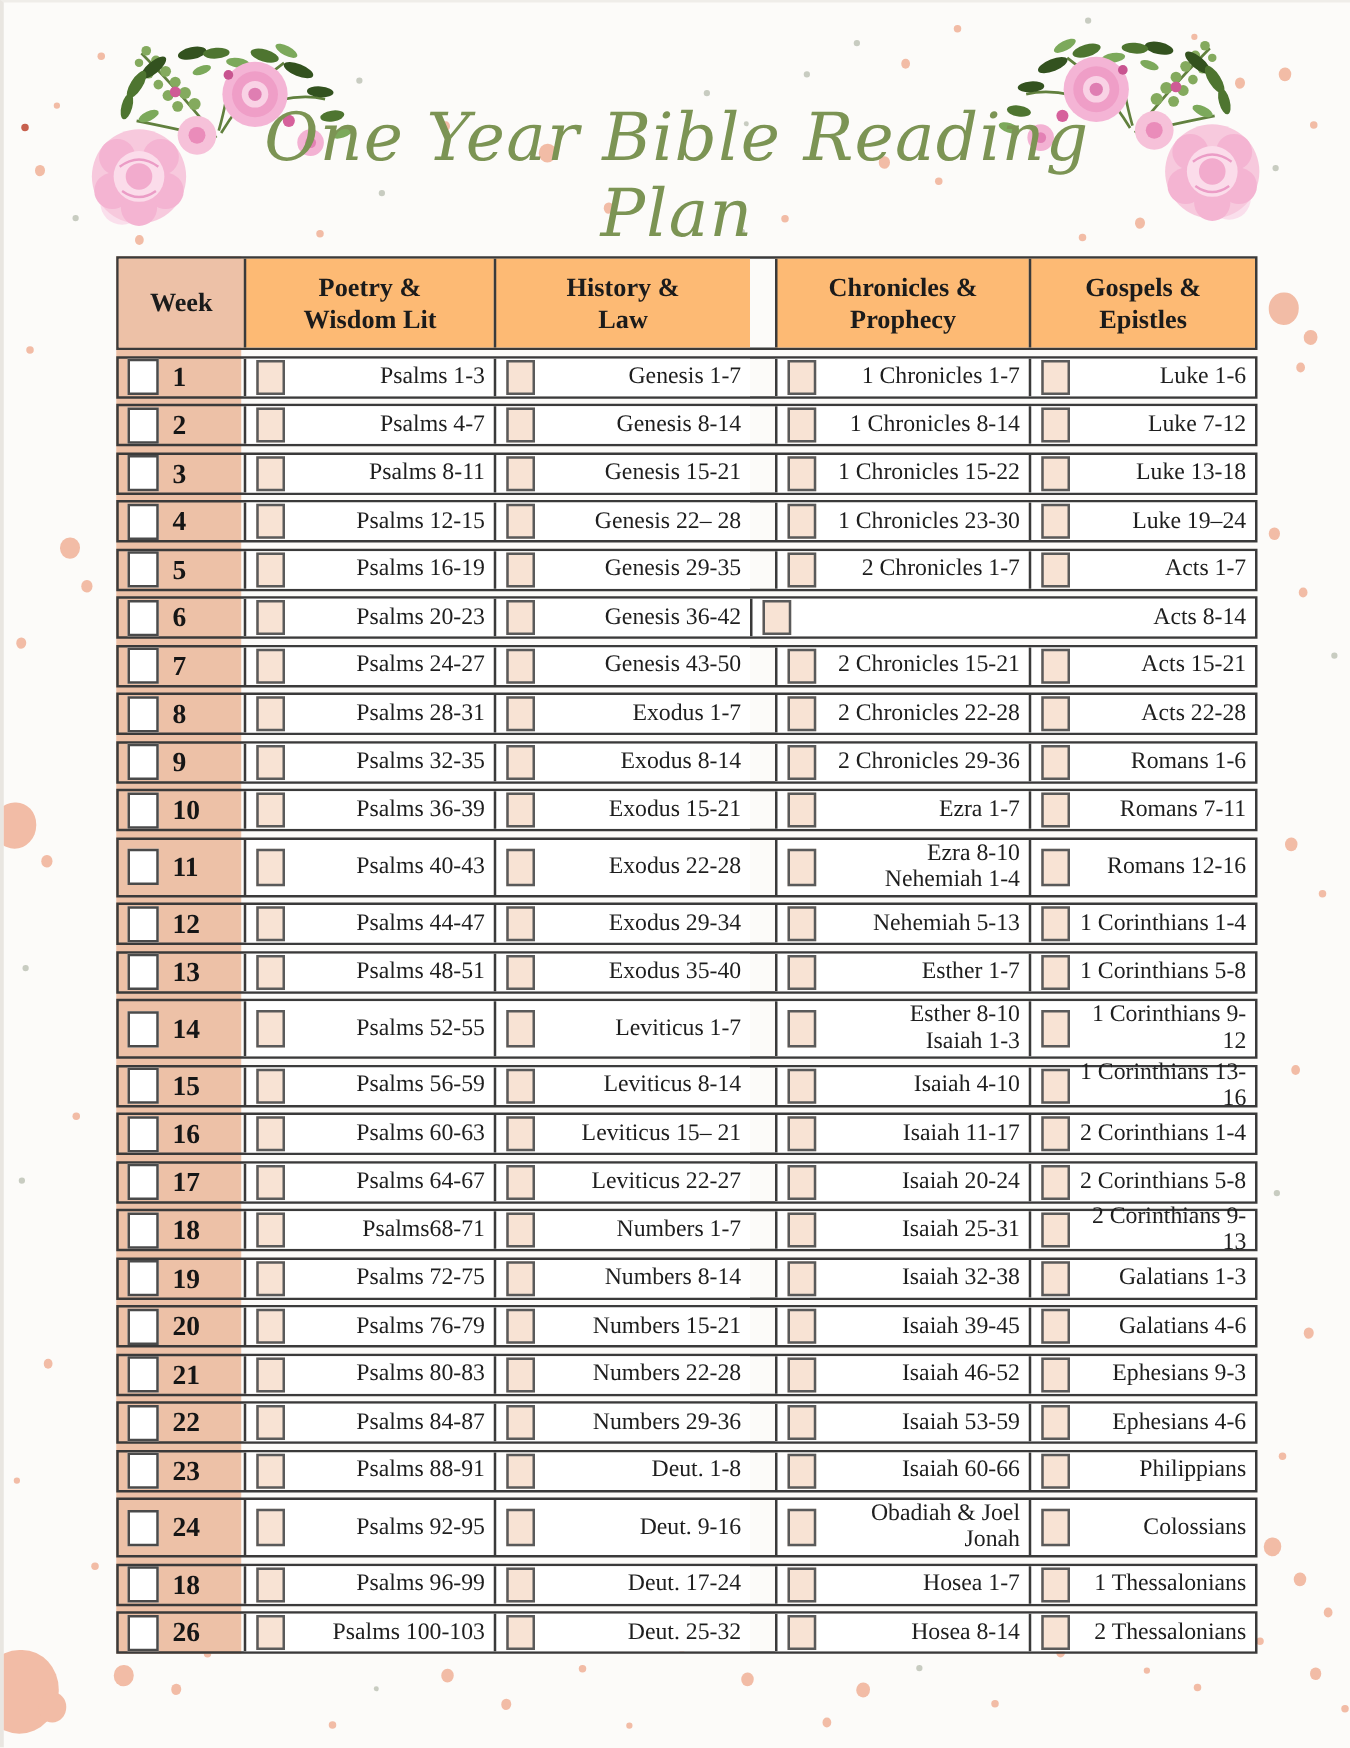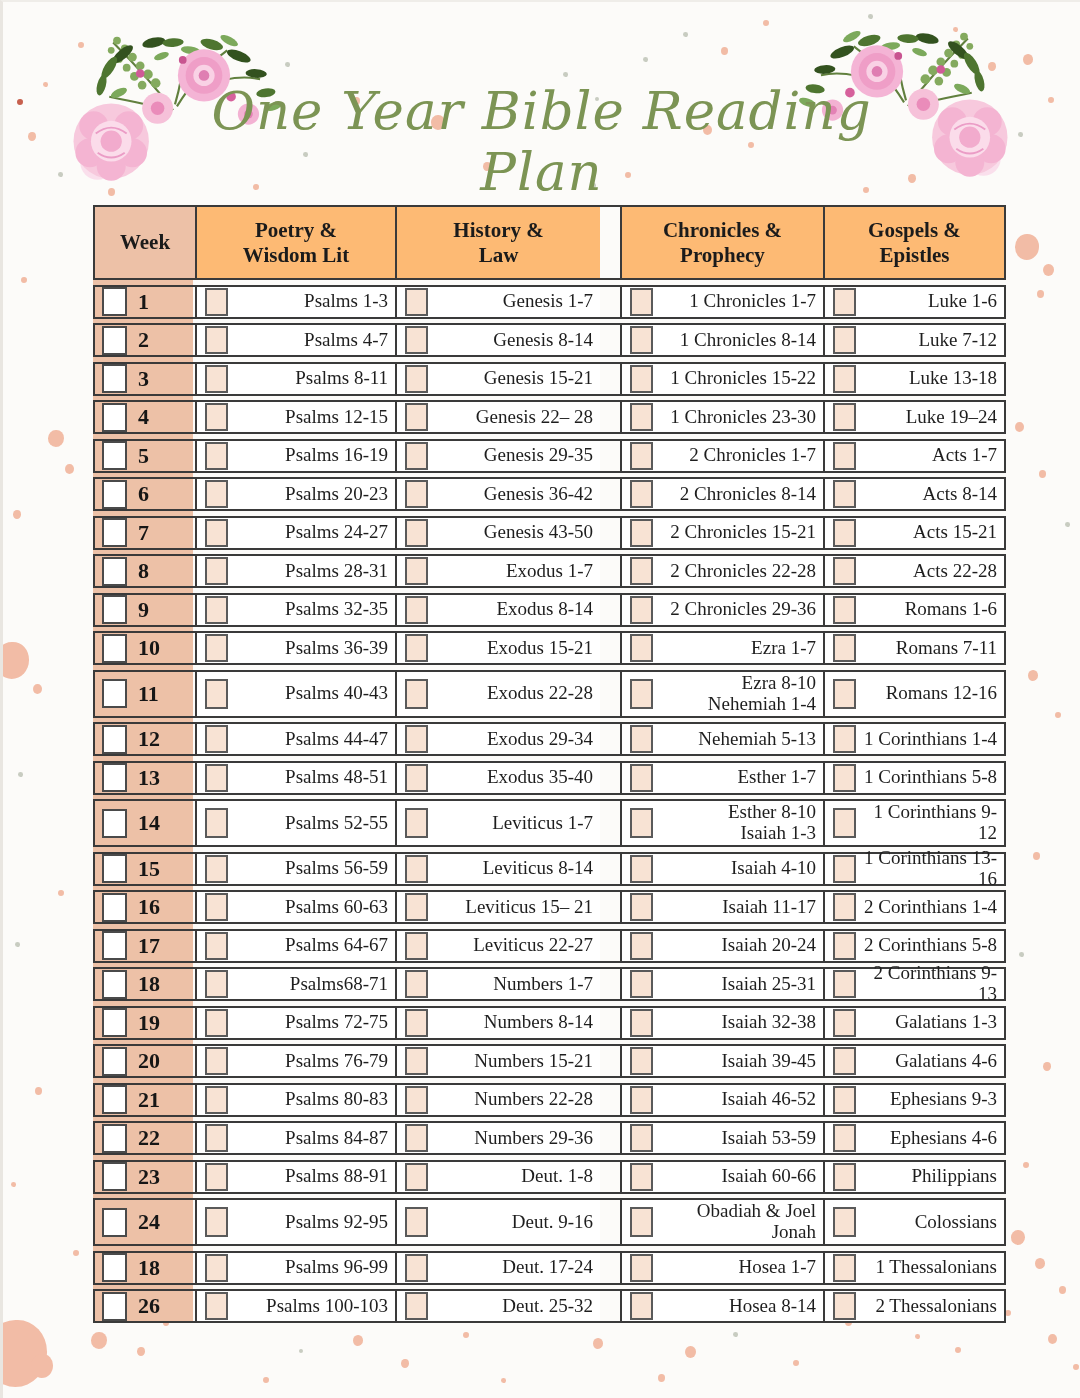--- a/index.html
+++ b/index.html
@@ -338,24 +338,20 @@
       <span class="wnum">6</span>
     </div>
     <div class="cell cr c1">
       <span class="rbox"></span>
       <span class="rtxt">Psalms 20-23</span>
     </div>
     <div class="cell cr c2">
       <span class="rbox"></span>
       <span class="rtxt">Genesis 36-42</span>
     </div>
-    <div class="cell cr c3">
-      <span class="rbox"></span>
-      <span class="rtxt">2 Chronicles 8-14</span>
-    </div>
     <div class="cell cr c4">
       <span class="rbox"></span>
       <span class="rtxt">Acts 8-14</span>
     </div>
   </div>
         <div class="row">
     <div class="cell c0">
       <span class="wbox"></span>
       <span class="wnum">7</span>
     </div>

